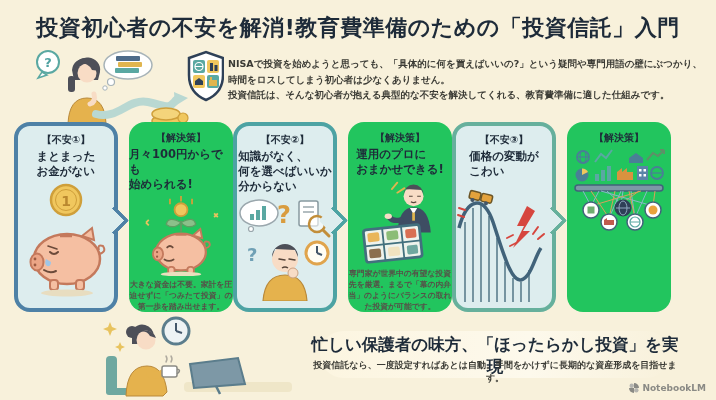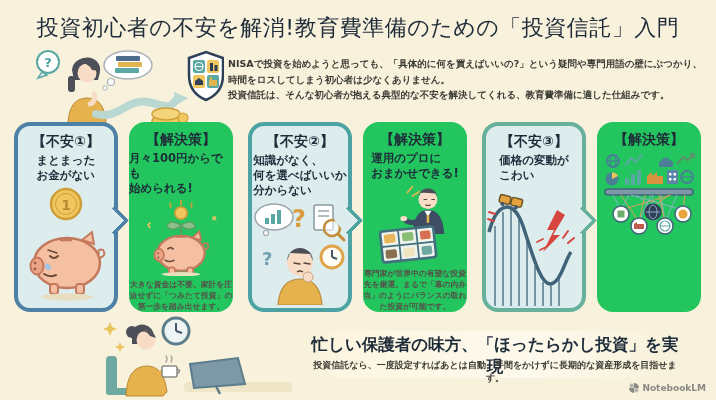--- a/index.html
+++ b/index.html
@@ -1,36 +1,36 @@
 <!DOCTYPE html>
 <html><head>
 <meta charset="utf-8">
 <style>
   html,body{margin:0;padding:0;}
   .stage{position:relative;width:716px;height:400px;background:#f8f1db;overflow:hidden;
          font-family:"DejaVu Sans","Liberation Sans",sans-serif;color:#1e2b39;}
   
   .title{position:absolute;top:13px;left:0;width:716px;text-align:center;
-         font-size:22px;font-weight:400;letter-spacing:.5px;color:#1e2b39;}
+         font-size:22px;font-weight:700;letter-spacing:.5px;color:#1e2b39;}
   
   .intro-art{position:absolute;left:12px;top:48px;width:212px;height:76px;}
   .intro-text{position:absolute;left:228px;top:56px;width:484px;
               font-size:9.5px;font-weight:700;line-height:15.5px;color:#3b3b35;}
   
   .cards{position:absolute;left:14px;top:122px;display:flex;align-items:flex-start;}
   .card{width:104px;height:190px;border-radius:16px;box-sizing:border-box;position:relative;
         display:flex;flex-direction:column;align-items:center;}
   .concern{background:#ddedee;border:4px solid #4e81a6;padding-top:7px;}
   .card.b1{border-color:#4e81a6}.card.b2{border-color:#4da3a3}.card.b3{border-color:#66b09c}
   .solution{background:#22c55e;padding-top:9px;}
-  .gap-s{margin-left:11px}.gap-l{margin-left:15px}
+  .gap-s{margin-left:11px}.gap-l{margin-left:0}
   .tail{position:absolute;right:-11px;top:84px;width:17px;height:17px;background:#ddedee;
         transform:rotate(45deg);border-top:4px solid;border-right:4px solid;border-radius:3px;}
   .b1 .tail{border-color:#4e81a6}.b2 .tail{border-color:#4da3a3}.b3 .tail{border-color:#66b09c}
-  .card-label{font-size:14px;font-weight:800;text-align:center;}
+  .card-label{font-size:10px;font-weight:800;text-align:center;}
   .card-title{font-size:11.5px;font-weight:800;line-height:15px;
               white-space:pre-line;margin-top:2px;}
   .card-art{margin-top:3px;}
   .card-desc{font-size:7.8px;font-weight:700;text-align:center;line-height:11px;
              color:#565048;padding:0 0;margin-top:3px;}
   
   .footer-band{position:absolute;left:320px;top:331px;width:350px;height:47px;border-radius:24px;
                background:linear-gradient(90deg,#fcf5e0,#fdf9ec 60%,rgba(253,249,236,0));}
   .footer-heading{position:absolute;left:310px;top:334px;width:370px;text-align:center;
                   font-size:16.5px;font-weight:800;color:#1e2b39;}

